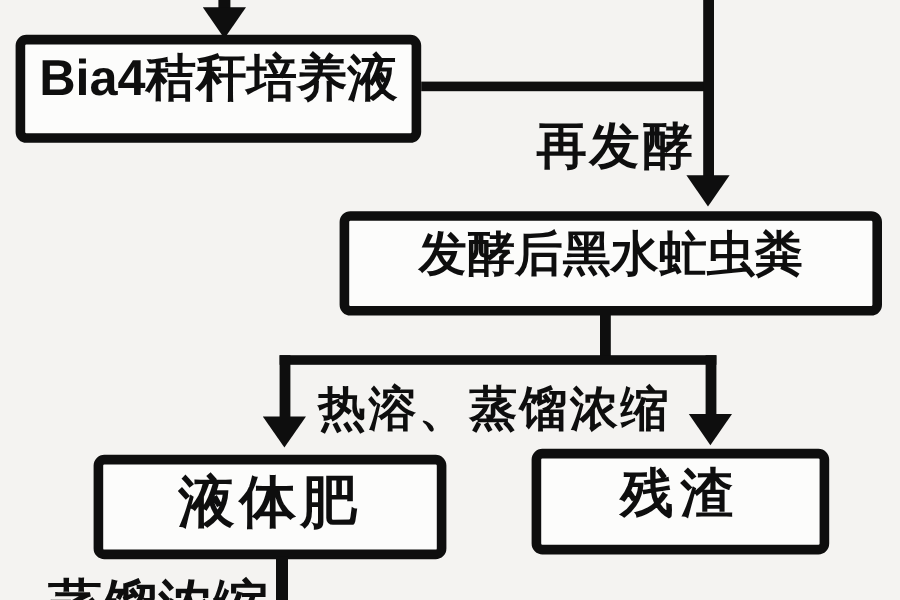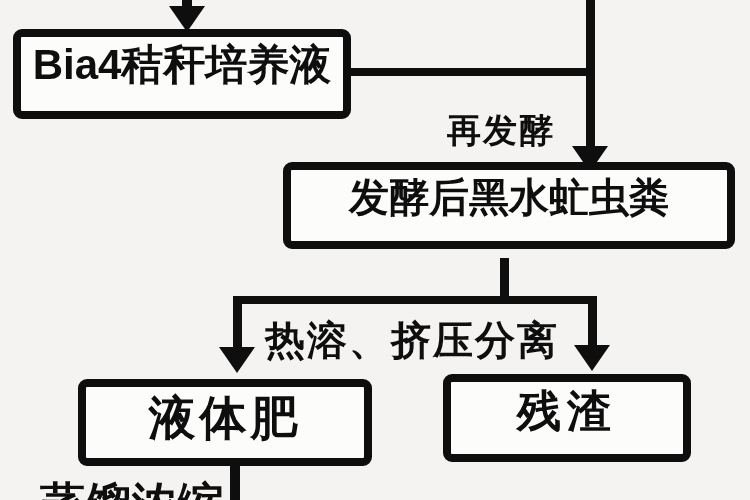--- a/index.html
+++ b/index.html
@@ -58,40 +58,40 @@
 
   <div class="node" style="left:13px;top:29px;width:338px;height:90px;font-size:42px;">
     <span>Bia4秸秆培养液</span>
   </div>
 
   <div class="line" style="left:351px;top:68px;width:240px;height:8px;"></div>
 
   <div class="line" style="left:586px;top:0;width:9px;height:147px;"></div>
   <div class="arrowhead" style="left:572px;top:146px;"></div>
 
-  <div class="edge-label" style="left:447px;top:108px;font-size:34px;">
+  <div class="edge-label" style="left:447px;top:94px;font-size:42px;">
     <span>再发酵</span>
   </div>
 
-  <div class="node" style="left:283px;top:162px;width:452px;height:87px;font-size:40px;">
+  <div class="node" style="left:283px;top:176px;width:452px;height:87px;font-size:40px;">
     <span>发酵后黑水虻虫粪</span>
   </div>
 
   <div class="line" style="left:500px;top:258px;width:9px;height:42px;"></div>
 
   <div class="line" style="left:233px;top:296px;width:364px;height:8px;"></div>
 
   <div class="line" style="left:233px;top:296px;width:9px;height:52px;"></div>
   <div class="arrowhead" style="left:219px;top:347px;"></div>
 
   <div class="line" style="left:588px;top:296px;width:9px;height:50px;"></div>
   <div class="arrowhead" style="left:574px;top:345px;"></div>
 
   <div class="edge-label" style="left:265px;top:313px;font-size:40px;">
-    <span>热溶、挤压分离</span>
+    <span>热溶、蒸馏浓缩</span>
   </div>
 
   <div class="node" style="left:78px;top:379px;width:294px;height:87px;font-size:47px;letter-spacing:4px;">
     <span>液体肥</span>
   </div>
 
   <div class="node" style="left:443px;top:374px;width:248px;height:88px;font-size:44px;letter-spacing:6px;font-family:Liberation Serif, serif;">
     <span>残渣</span>
   </div>
 

